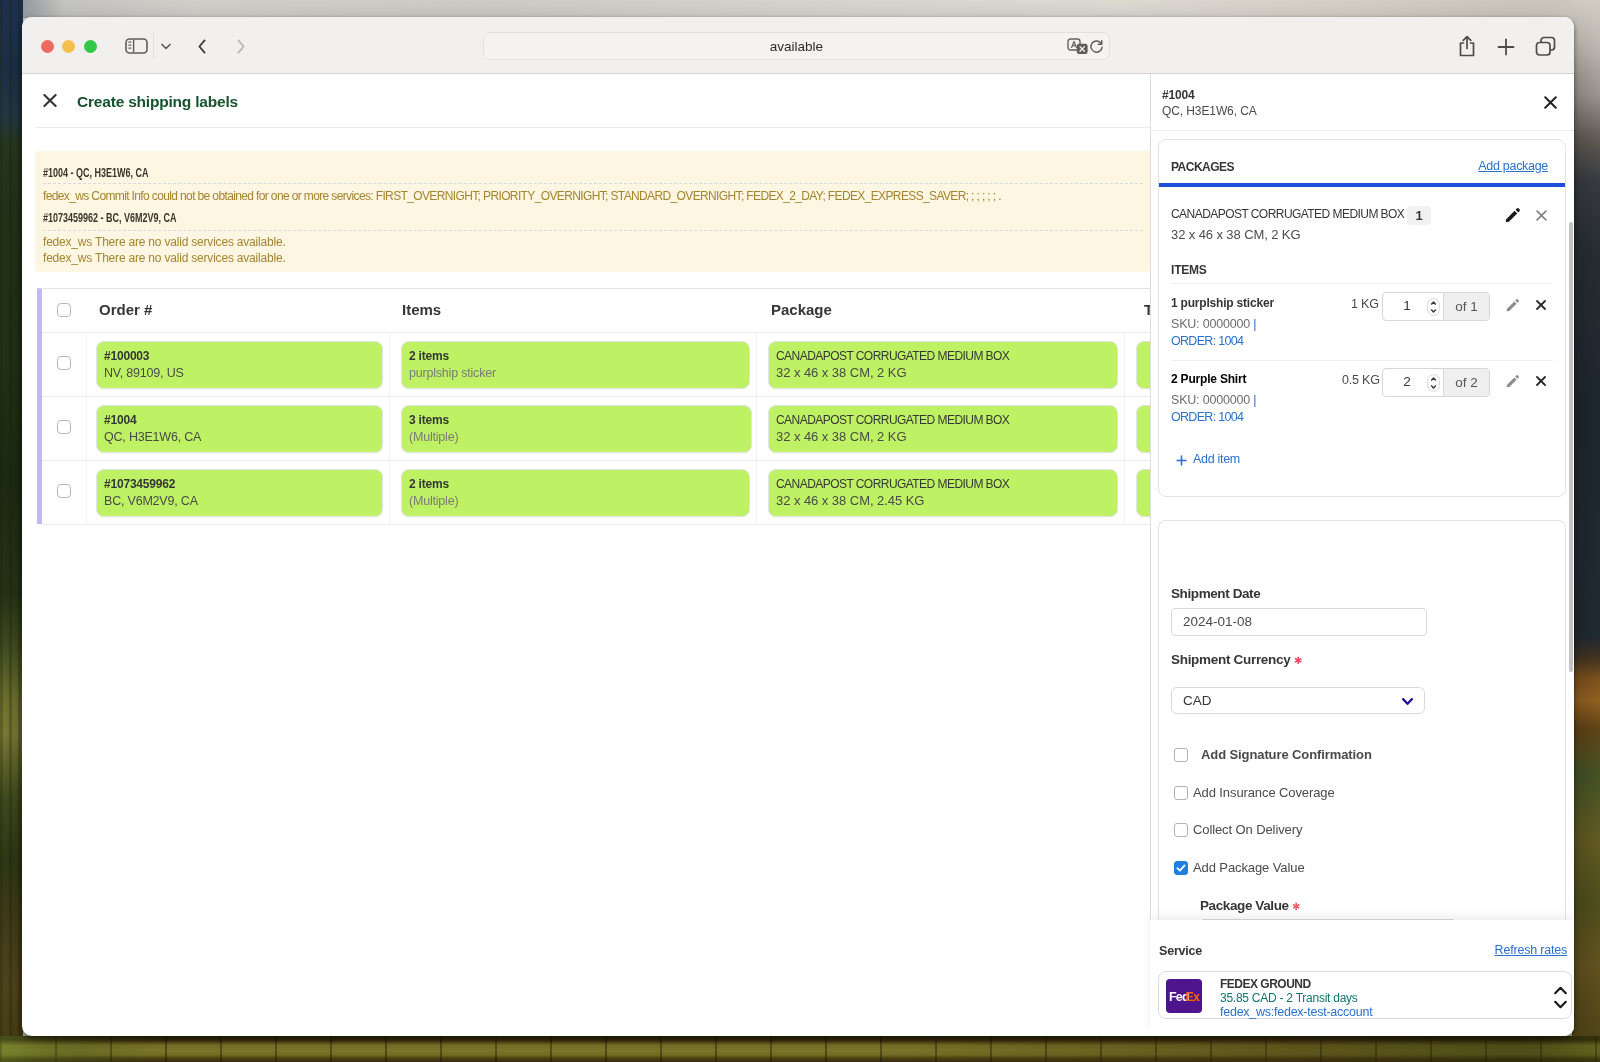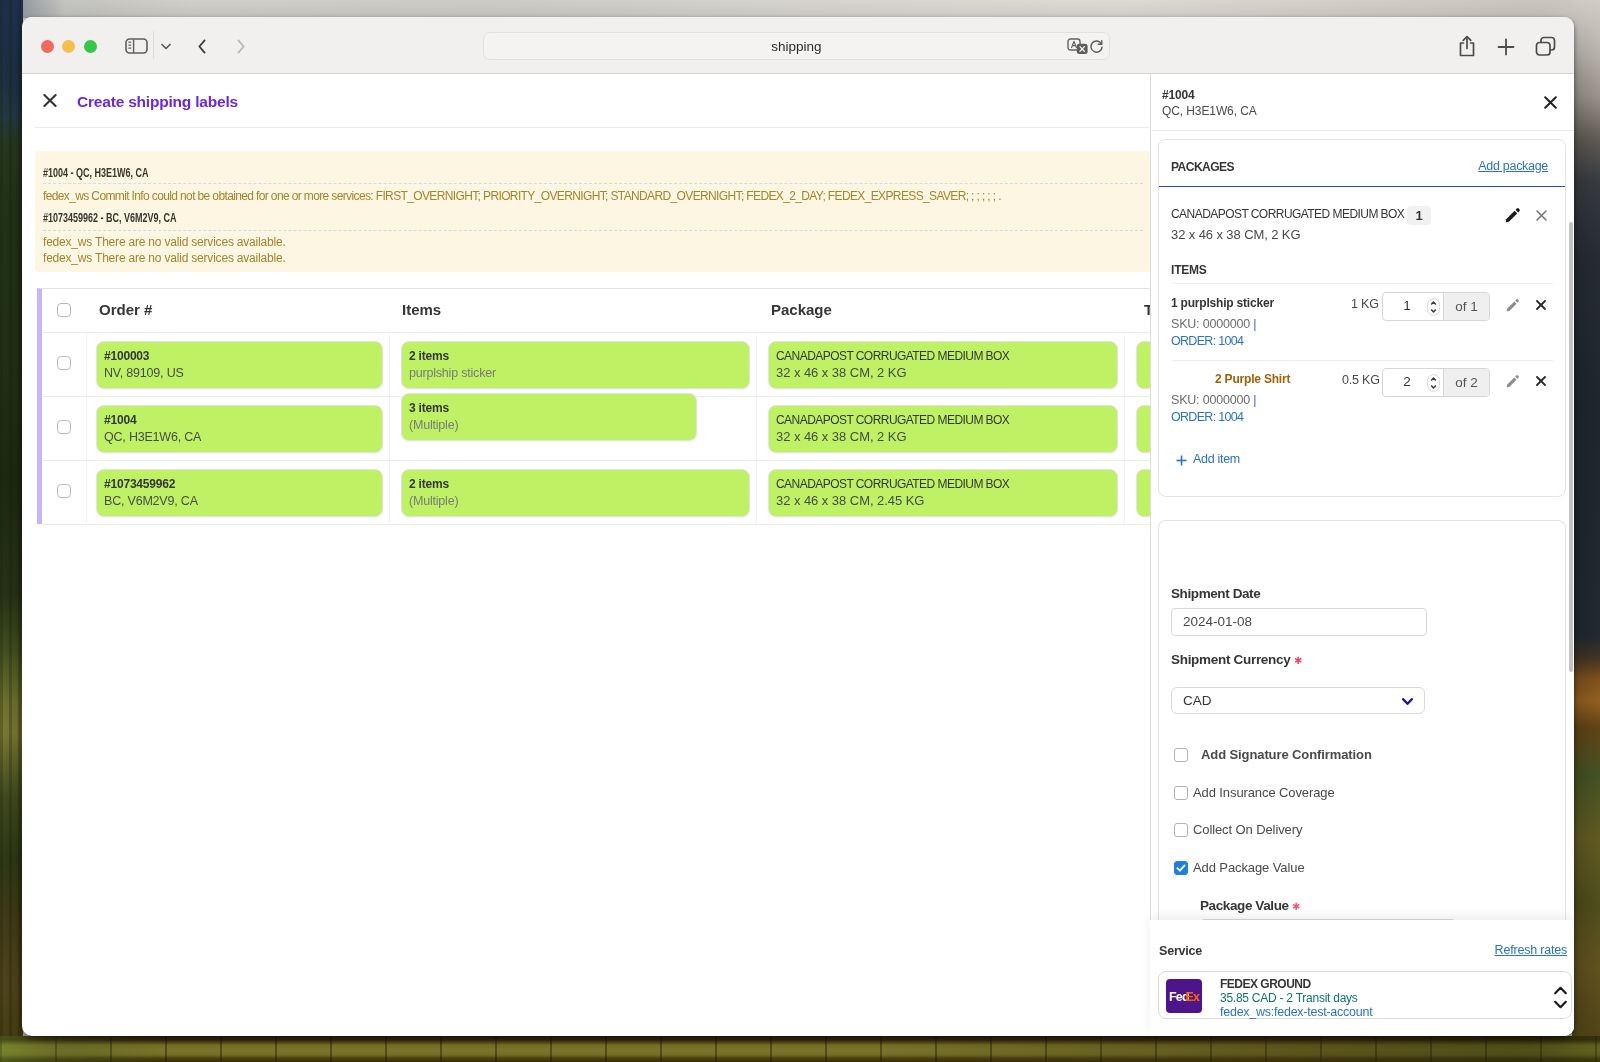--- a/index.html
+++ b/index.html
@@ -25,21 +25,21 @@
 
 
 #win { left:22px; top:17px; width:1552px; height:1019px; border-radius:10px;
   background:#fff; box-shadow:0 2px 5px rgba(0,0,0,.5), 0 22px 60px rgba(0,0,0,.45); overflow:hidden; }
 
 #toolbar { left:0; top:0; width:1552px; height:57px; background:#f1f0ee; border-bottom:1px solid #d5d2cf; }
 .light { width:13px; height:13px; border-radius:50%; top:23px; }
 #addr { left:461px; top:15px; width:627px; height:28px; background:#f4f3f1; border:1px solid #e2e0dd; border-radius:7px; }
 #addr .txt { position:absolute; left:0; right:0; top:6px; text-align:center; font-size:13.5px; color:#2c2c2c; }
 
-#title { left:55px; top:76px; font-size:15.5px; letter-spacing:-0.2px; font-weight:bold; color:#6d28d9; }
+#title { left:55px; top:76px; font-size:15.5px; letter-spacing:-0.2px; font-weight:bold; color:#14532d; }
 #hdrline { left:13px; top:110px; width:1115px; height:1px; background:#ececec; }
 
 
 #warn { left:13px; top:134px; width:1116px; height:121px; background:#fdf6e2; border-radius:4px; font-size:12px; letter-spacing:-0.2px; color:#a5842e; }
 #warn .bold { font-size:12px; letter-spacing:0; font-weight:bold; color:#3b362c; transform:scaleX(0.75); transform-origin:left center; white-space:nowrap; }
 #warn .sep { position:absolute; left:8px; right:8px; height:0; border-top:1px dashed #d6dade; }
 #warn .abs { white-space:nowrap; }
 
 
 #tbl { left:15px; top:271px; width:1113px; height:236px; border-top:1px solid #e3e3e3; border-left:5px solid #c4b5fd; }
@@ -51,21 +51,21 @@
 .card .t2 { font-size:12.5px; letter-spacing:-0.2px; color:#4a4a4a; line-height:16px; margin-top:1px; }
 .card .g { color:#7a7a7a; }
 .card.pkg .t1 { font-weight:normal; font-size:12px; letter-spacing:-0.55px; }
 .card.pkg .t2 { font-size:13px; letter-spacing:-0.05px; }
 
 
 #side { left:1128px; top:57px; width:424px; height:962px; background:#fff; border-left:1px solid #dedede; }
 .blue { color:#2a72cc; }
 a.blue { text-decoration:underline; }
 .scard { position:absolute; border:1px solid #e3e3e3; border-radius:8px; background:#fff; }
-.schead { position:absolute; left:0; top:0; right:0; height:47px; border-bottom:1px solid #1d4ed8; }
+.schead { position:absolute; left:0; top:0; right:0; height:47px; border-bottom:4px solid #1d4ed8; }
 .sep2 { position:absolute; left:13px; right:12px; height:1px; background:#ededed; }
 .qty { position:absolute; width:108px; height:29px; border:1px solid #d6d6d6; border-radius:4px; background:#fff; }
 .qty .of { position:absolute; right:0; top:0; width:46px; height:27px; background:#efefef; border-left:1px solid #d9d9d9; border-radius:0 3px 3px 0; font-size:13.5px; color:#555; text-align:center; line-height:27px; }
 .qty .num { position:absolute; left:0; top:5px; width:48px; text-align:center; font-size:13.5px; color:#363636; }
 .ipt { position:absolute; border:1px solid #d9d9d9; border-radius:4px; background:#fff; font-size:13.5px; color:#4a4a4a; }
 .cbx { position:absolute; width:14px; height:14px; border:1px solid #b2b2b2; border-radius:3px; background:#fff; }
 .lbl { position:absolute; font-size:13px; letter-spacing:-0.1px; color:#4a4a4a; }
 </style>
 </head>
 <body>
@@ -91,21 +91,21 @@
   <svg class="abs" style="left:139px; top:26px;" width="10" height="7" viewBox="0 0 10 7">
     <polyline points="1,1.5 5,5.5 9,1.5" fill="none" stroke="#5d5d5d" stroke-width="1.7" stroke-linecap="round" stroke-linejoin="round"></polyline>
   </svg>
   <svg class="abs" style="left:176px; top:22px;" width="8" height="15" viewBox="0 0 8 15">
     <polyline points="6.6,1.4 1.4,7.5 6.6,13.6" fill="none" stroke="#3e3e3e" stroke-width="1.9" stroke-linecap="round" stroke-linejoin="round"></polyline>
   </svg>
   <svg class="abs" style="left:215px; top:22px;" width="8" height="15" viewBox="0 0 8 15">
     <polyline points="1.4,1.4 6.6,7.5 1.4,13.6" fill="none" stroke="#bbb8b5" stroke-width="1.9" stroke-linecap="round" stroke-linejoin="round"></polyline>
   </svg>
   <div id="addr" class="abs">
-    <div class="txt">shipping</div>
+    <div class="txt">available</div>
     <svg class="abs" style="right:21px; top:5px;" width="21" height="17" viewBox="0 0 21 17">
       <rect x="1" y="1" width="12" height="11" rx="2.5" fill="none" stroke="#626262" stroke-width="1.4"></rect>
       <path d="M4.6 9.5 L7 3.4 L9.4 9.5 M5.4 7.6 L8.6 7.6" fill="none" stroke="#626262" stroke-width="1.2" stroke-linecap="round" stroke-linejoin="round"></path>
       <rect x="9.8" y="5.8" width="10.8" height="10.2" rx="2.5" fill="#5d5d5d"></rect>
       <path d="M13 8.6 L17.4 13.2 M17.4 8.6 L13 13.2" stroke="#f4f3f1" stroke-width="1.3" stroke-linecap="round"></path>
     </svg>
     <svg class="abs" style="right:5px; top:6px;" width="15" height="16" viewBox="0 0 16 17">
       <path d="M13.3 5.2 A 6 6 0 1 0 14 8.6" fill="none" stroke="#5d5d5d" stroke-width="1.5" stroke-linecap="round"></path>
       <polyline points="13.6,1.8 13.6,5.6 9.9,5.6" fill="none" stroke="#5d5d5d" stroke-width="1.5" stroke-linecap="round" stroke-linejoin="round"></polyline>
     </svg>
@@ -169,21 +169,21 @@
         <div class="t1">CANADAPOST CORRUGATED MEDIUM BOX</div>
         <div class="t2">32 x 46 x 38 CM, 2 KG</div>
       </div>
     <div class="card" style="left:1094px; top:52px; width:56px;"></div>
 
     <div class="cb abs" style="left:15px; top:131px;"></div>
     <div class="card" style="left:54px; top:116px;">
         <div class="t1">#1004</div>
         <div class="t2">QC, H3E1W6, CA</div>
       </div>
-    <div class="card" style="left:359px; top:104px; width:296px;">
+    <div class="card" style="left:359px; top:116px; width:351px;">
         <div class="t1">3 items</div>
         <div class="t2 g">(Multiple)</div>
       </div>
     <div class="card pkg" style="left:726px; top:116px; width:350px;">
         <div class="t1">CANADAPOST CORRUGATED MEDIUM BOX</div>
         <div class="t2">32 x 46 x 38 CM, 2 KG</div>
       </div>
     <div class="card" style="left:1094px; top:116px; width:56px;"></div>
 
     <div class="cb abs" style="left:15px; top:195px;"></div>
@@ -246,21 +246,21 @@
       <path d="M10.6 1.8 L11.8 0.6 A1.4 1.4 0 0 1 13.8 0.6 L14.4 1.2 A1.4 1.4 0 0 1 14.4 3.2 L13.2 4.4 Z" fill="#8d8d8d"></path>
     </svg>
     <svg class="abs" style="left:377px; top:160px;" width="10" height="10" viewBox="0 0 10 10">
       <line x1="1" y1="1" x2="9" y2="9" stroke="#2b2b2b" stroke-width="1.8" stroke-linecap="round"></line>
       <line x1="9" y1="1" x2="1" y2="9" stroke="#2b2b2b" stroke-width="1.8" stroke-linecap="round"></line>
     </svg>
     <div class="abs" style="left:12px; top:177px; font-size:12.5px; letter-spacing:-0.2px; color:#6d6d6d;">SKU: 0000000 <span class="blue">|</span></div>
     <div class="abs blue" style="left:12px; top:194px; font-size:12.5px; letter-spacing:-0.7px;">ORDER: 1004</div>
     <div class="sep2" style="top:220px;"></div>
 
-    <div class="abs" style="left:12px; top:232px; font-size:12px; letter-spacing:-0.2px; font-weight:bold; color:#a16207;margin-left:44px;">2 Purple Shirt</div>
+    <div class="abs" style="left:12px; top:232px; font-size:12px; letter-spacing:-0.2px; font-weight:bold; color:#000000;">2 Purple Shirt</div>
     <div class="abs" style="left:183px; top:233px; font-size:12.5px; letter-spacing:-0.2px; color:#4a4a4a;">0.5 KG</div>
     <div class="qty" style="left:223px; top:228px;">
         <div class="num">2</div>
       <svg class="abs" style="left:44px; top:5px;" width="13" height="18" viewBox="0 0 13 18">
         <rect x="0.6" y="0.6" width="11.8" height="16.8" rx="5.9" fill="#fff" stroke="#d8d8d8" stroke-width="1"></rect>
         <polyline points="4.2,6.4 6.5,4 8.8,6.4" fill="none" stroke="#3a3a3a" stroke-width="1.5" stroke-linejoin="round"></polyline>
         <polyline points="4.2,11.6 6.5,14 8.8,11.6" fill="none" stroke="#3a3a3a" stroke-width="1.5" stroke-linejoin="round"></polyline>
       </svg>
       <div class="of">of 2</div>
     </div>

